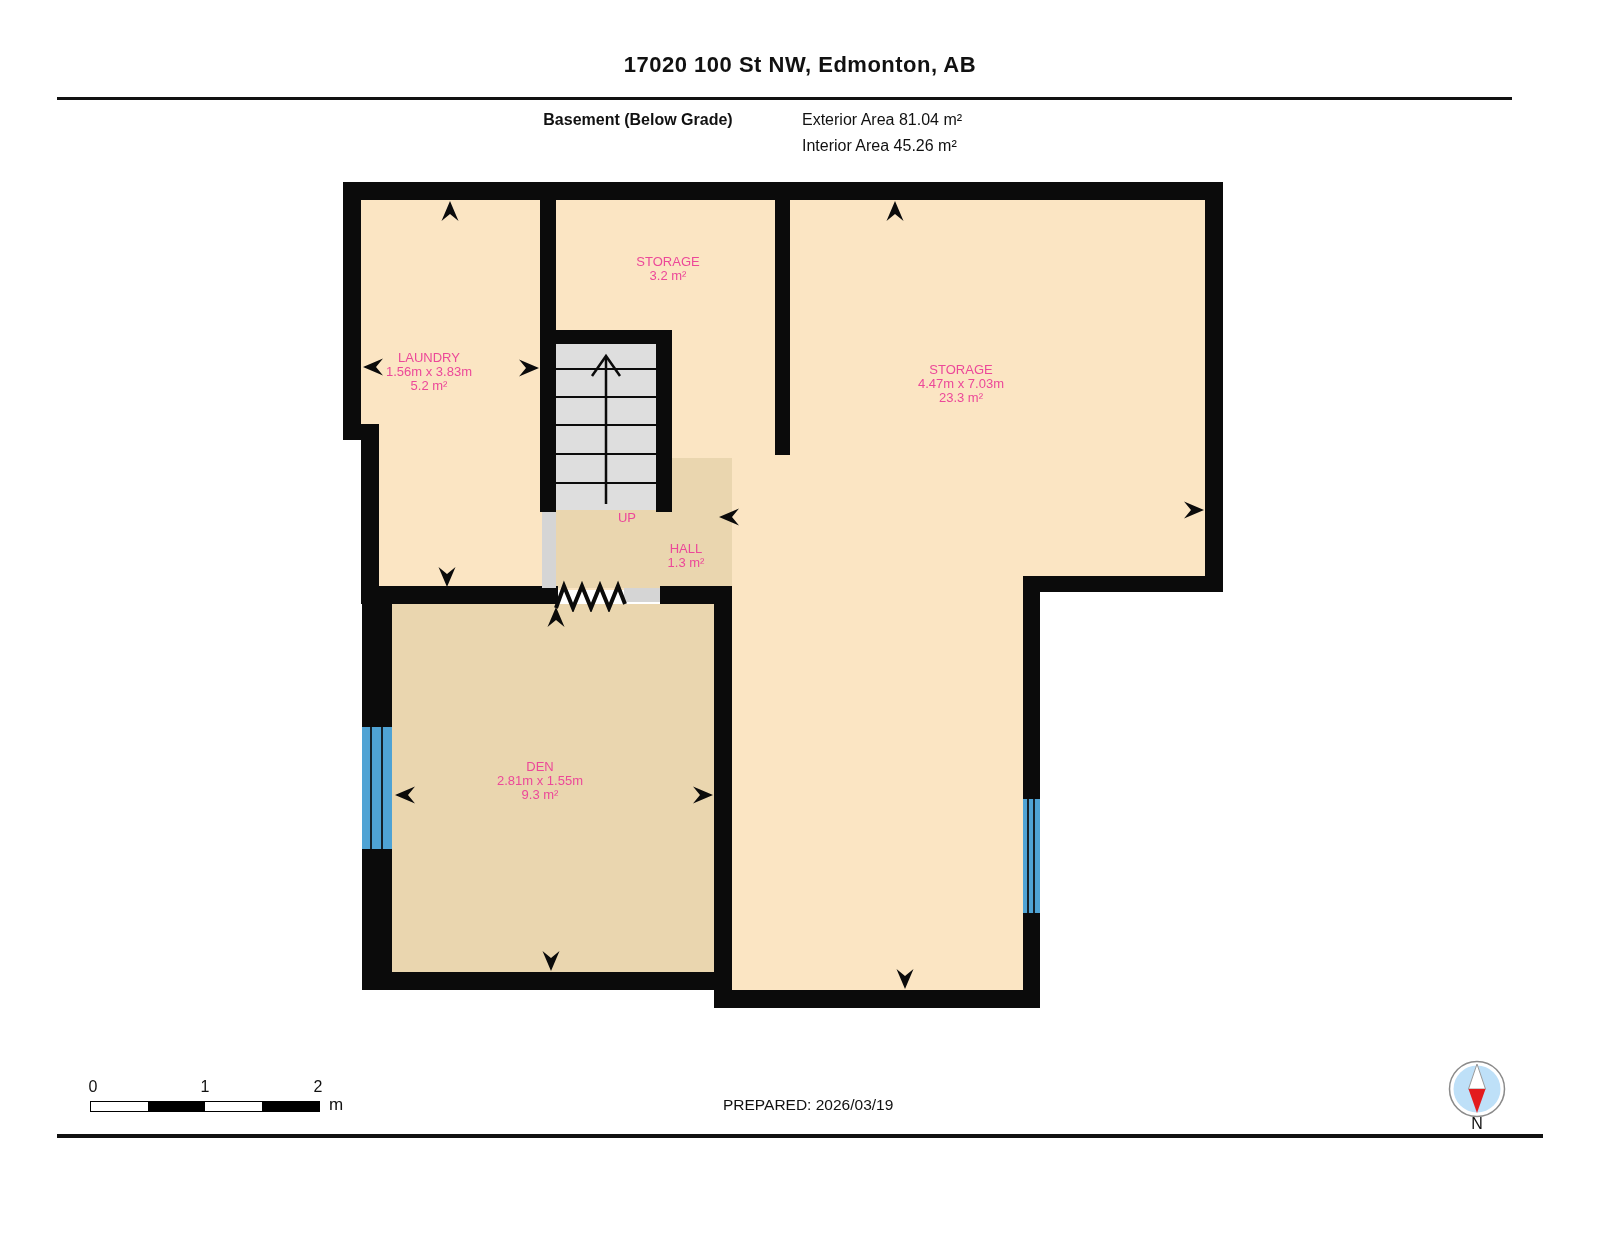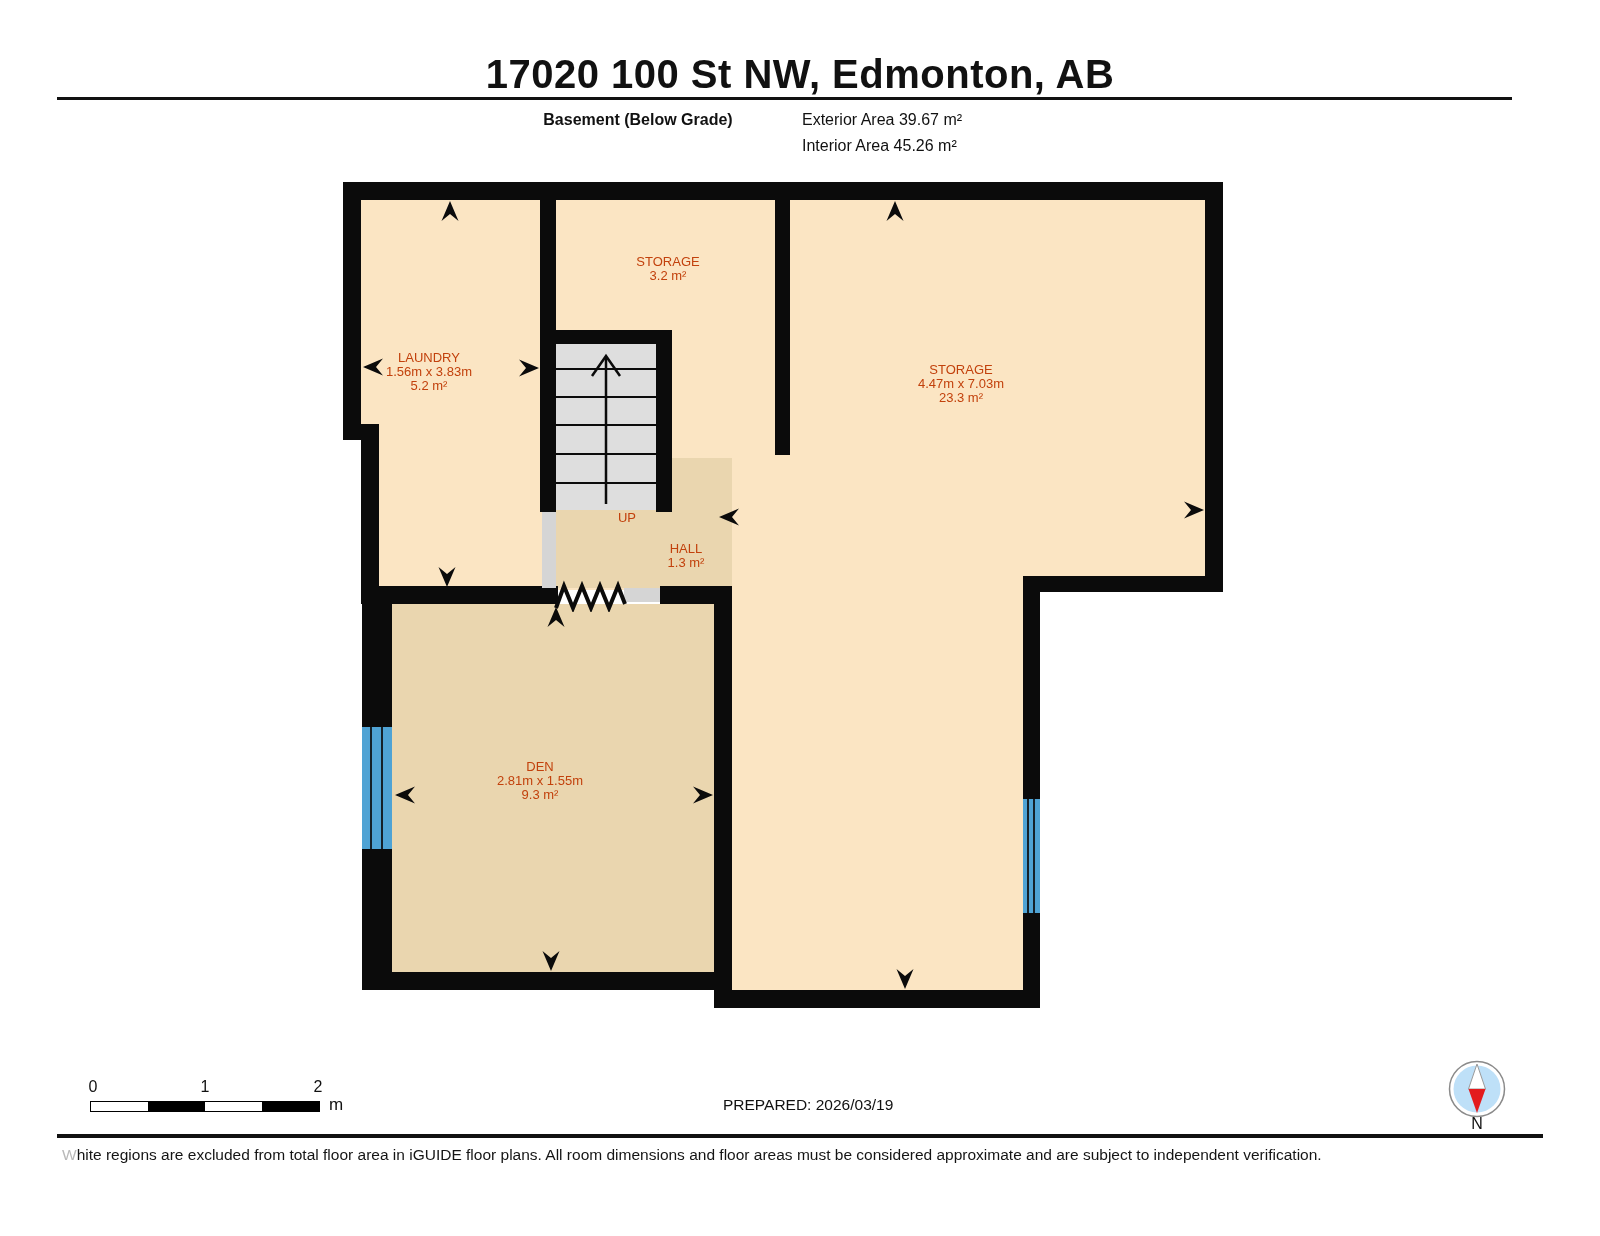--- a/index.html
+++ b/index.html
@@ -3,34 +3,34 @@
 <meta charset="utf-8">
 <style>
   html,body{margin:0;padding:0;background:#fff;}
   #page{
     position:relative;width:1600px;height:1236px;background:#fff;
     font-family:"Liberation Sans", sans-serif;color:#111;overflow:hidden;
     outline:1px solid #d8d8d8;
   }
   .abs{position:absolute;}
   
-  .title{top:52px;left:0;width:100%;text-align:center;font-size:40px;font-weight:bold;letter-spacing:.5px;}
+  .title{top:52px;left:0;width:100%;text-align:center;font-size:22px;font-weight:bold;letter-spacing:.5px;}
   .rule{left:57px;top:97px;width:1455px;height:3px;background:#111;}
   .floorlabel{left:490px;top:111px;width:296px;text-align:center;font-size:16px;font-weight:bold;}
   .areatext{left:802px;font-size:16px;}
   
   .floor-light{background:var(--floor-light,#FBE5C3);}
   .floor-dark{background:var(--floor-dark,#EAD6AF);}
   .wall{background:var(--wall,#0b0b0b);}
   .opening{background:var(--opening-gray,#d5d5d5);}
   .stairwell{background:var(--stair-gray,#dedede);}
   .window{background:var(--window-blue,#4FA3D4);border-top:1px solid #0b0b0b;border-bottom:1px solid #0b0b0b;}
   .pane{position:absolute;top:0;bottom:0;width:2px;background:#0b0b0b;opacity:.85;}
   
-  .rlabel{transform:translate(-50%,-50%);text-align:center;font-size:13px;line-height:14px;color:#c2410c;white-space:nowrap;}
+  .rlabel{transform:translate(-50%,-50%);text-align:center;font-size:13px;line-height:14px;color:#ec4899;white-space:nowrap;}
   
   .arr{width:22px;height:22px;}
   .arr svg{display:block;width:22px;height:22px;}
   .arr.left svg{transform:rotate(-90deg);}
   .arr.right svg{transform:rotate(90deg);}
   .arr.down svg{transform:rotate(180deg);}
   
   .tick{font-size:16px;transform:translateX(-50%);}
   .scalebar{left:90px;top:1101px;width:228px;height:9px;border:1.5px solid #000;display:flex;}
   .scalebar .seg{flex:1 1 25%;}
@@ -43,21 +43,21 @@
   .nlabel{font-size:16px;transform:translateX(-50%);}
 </style>
 </head>
 <body>
 
 <div id="page">
 
   <div class="abs title">17020 100 St NW, Edmonton, AB</div>
   <div class="abs rule"></div>
   <div class="abs floorlabel">Basement (Below Grade)</div>
-  <div class="abs areatext" style="left:802px;top:111px;">Exterior Area 39.67 m²</div>
+  <div class="abs areatext" style="left:802px;top:111px;">Exterior Area 81.04 m²</div>
   <div class="abs areatext" style="left:802px;top:137px;">Interior Area 45.26 m²</div>
 
   <div class="abs" style="left:0;top:0;width:1600px;height:1236px;">
 
     <div class="abs floor-light" style="left:361px;top:197px;width:195px;height:393px;"></div>
     <div class="abs floor-light" style="left:556px;top:197px;width:234px;height:393px;"></div>
     <div class="abs floor-light" style="left:790px;top:197px;width:415px;height:379px;"></div>
     <div class="abs floor-light" style="left:732px;top:455px;width:291px;height:535px;"></div>
 
     <div class="abs floor-dark" style="left:556px;top:458px;width:176px;height:130px;"></div>
@@ -219,15 +219,14 @@
 
   <svg class="abs" style="left:1448px;top:1060px;" width="58" height="58" viewBox="0 0 58 58">
     <circle cx="29" cy="29" r="27.5" fill="#ffffff" stroke="#8a8a8a" stroke-width="1.5"></circle>
     <circle cx="29" cy="29" r="23.5" fill="#BEE0F8"></circle>
     <path d="M29 4 L37.5 29 L20.5 29 Z" fill="#ffffff" stroke="#9a9a9a" stroke-width="1"></path>
     <path d="M20.5 29 L37.5 29 L29 53 Z" fill="#E31B1E"></path>
   </svg>
   <div class="abs nlabel" style="left:1477px;top:1115px;">N</div>
 
   <div class="abs divider2"></div>
-  <div class="abs disclaimer"><span class="dim-first">W</span>hite regions are excluded from total floor area in iGUIDE floor plans. All room dimensions and floor areas must be considered approximate and are subject to independent verification.</div>
 
 </div>
 
 </body></html>

